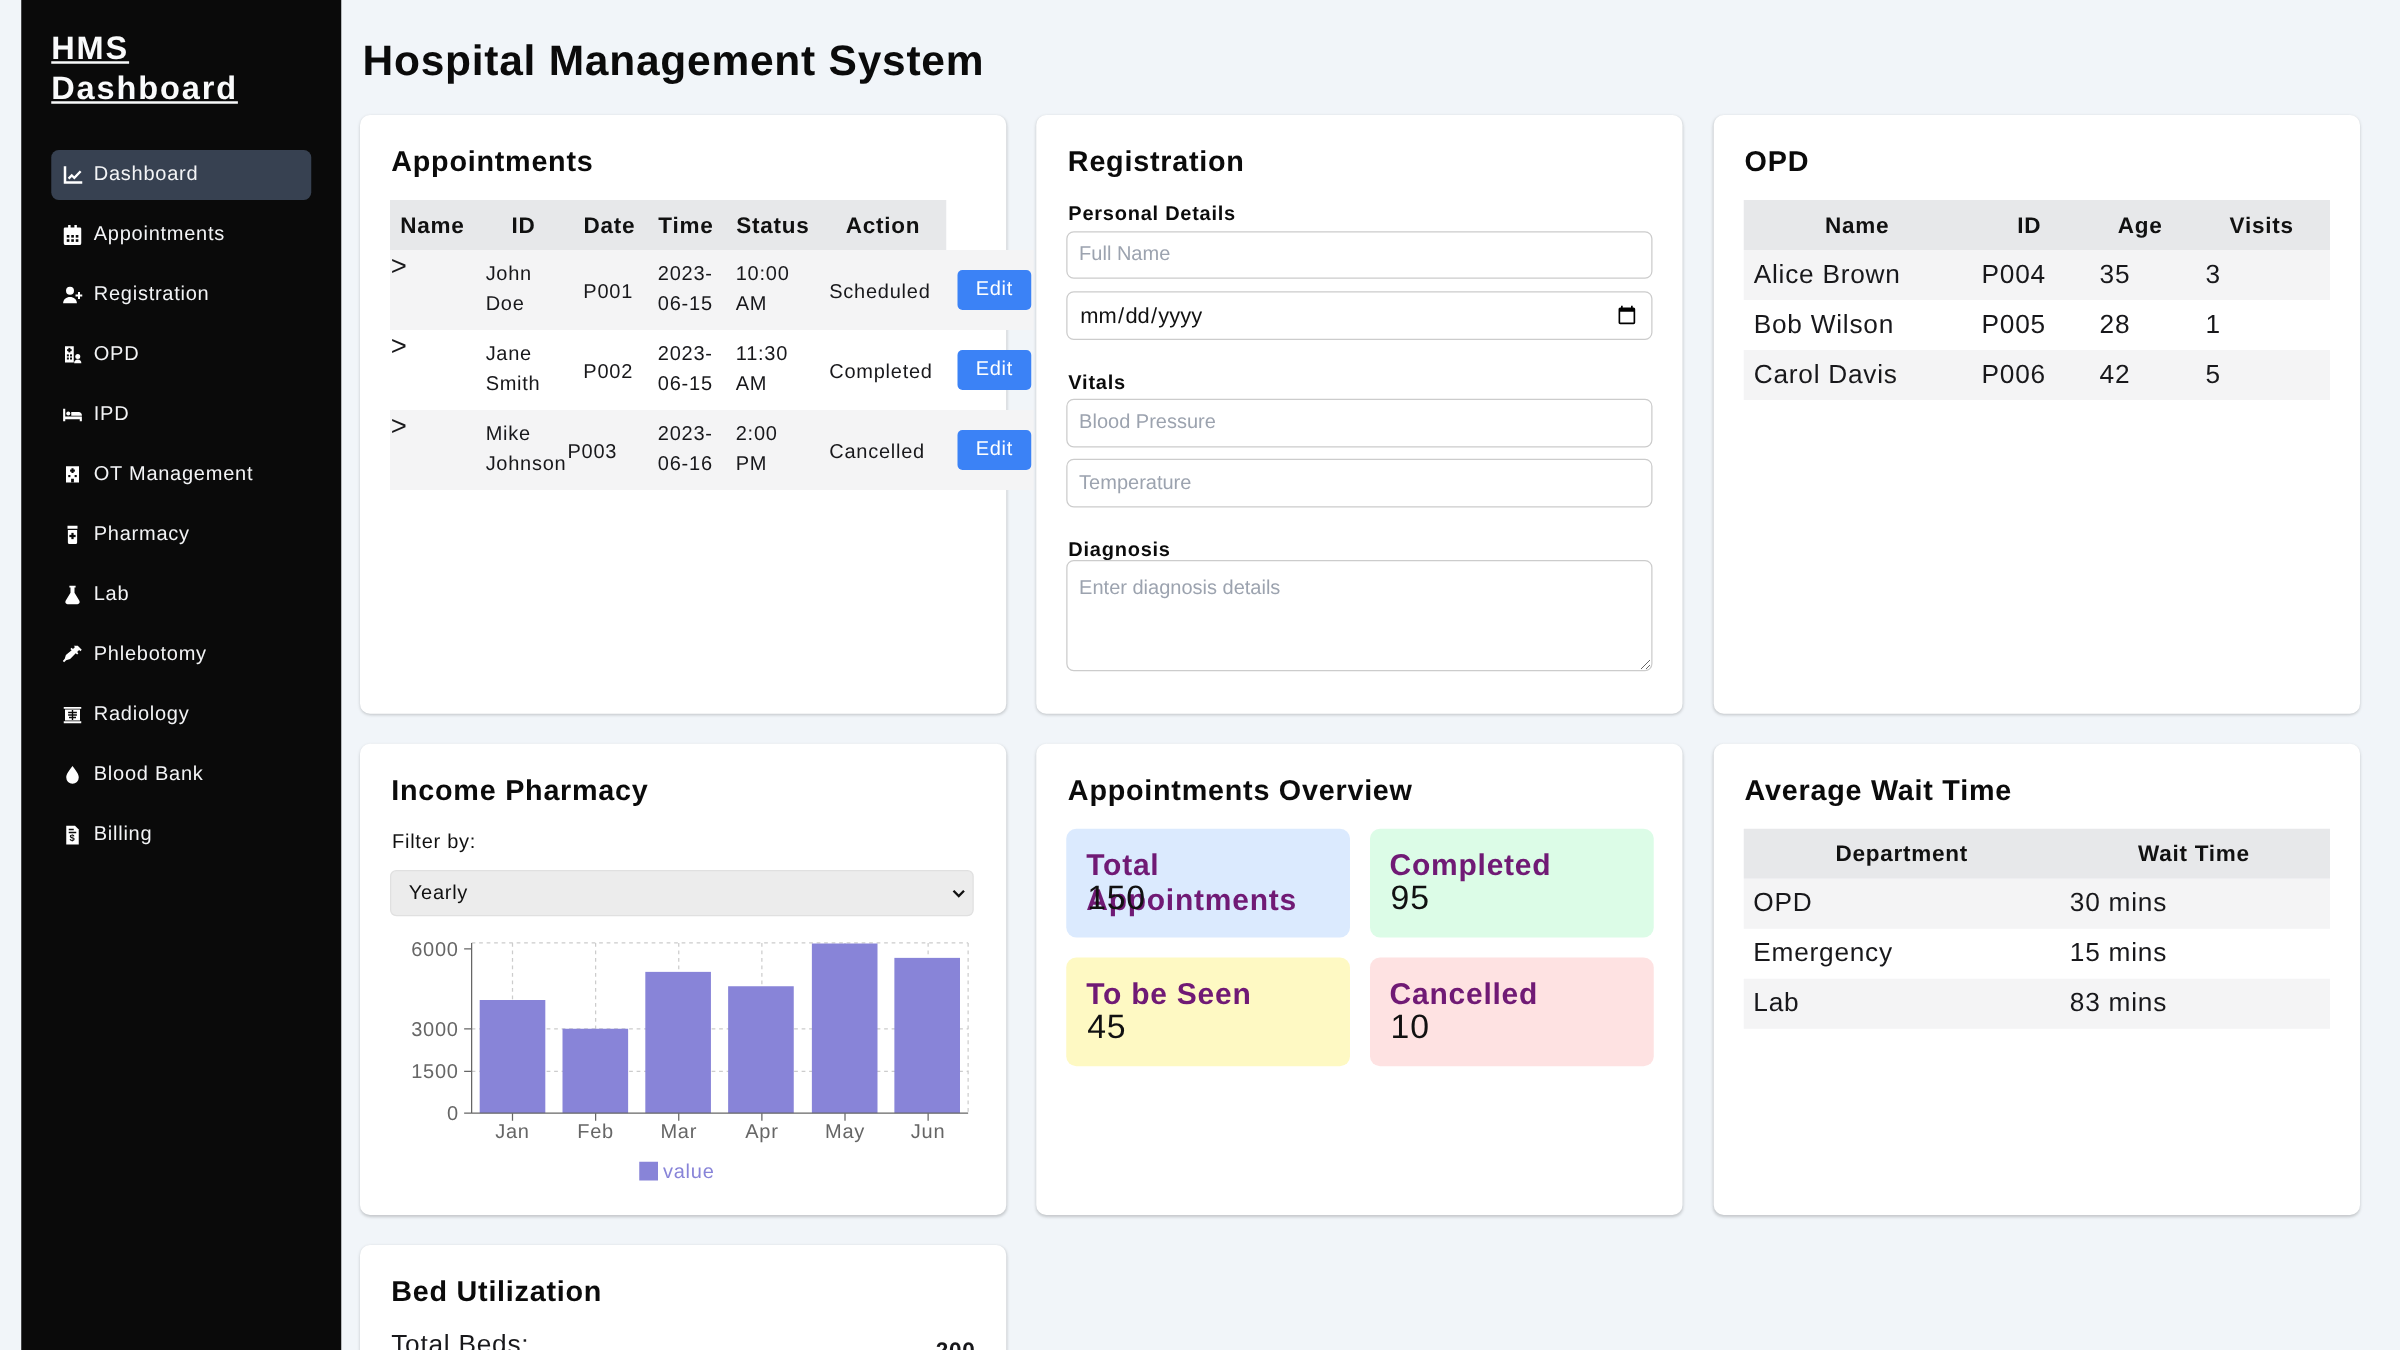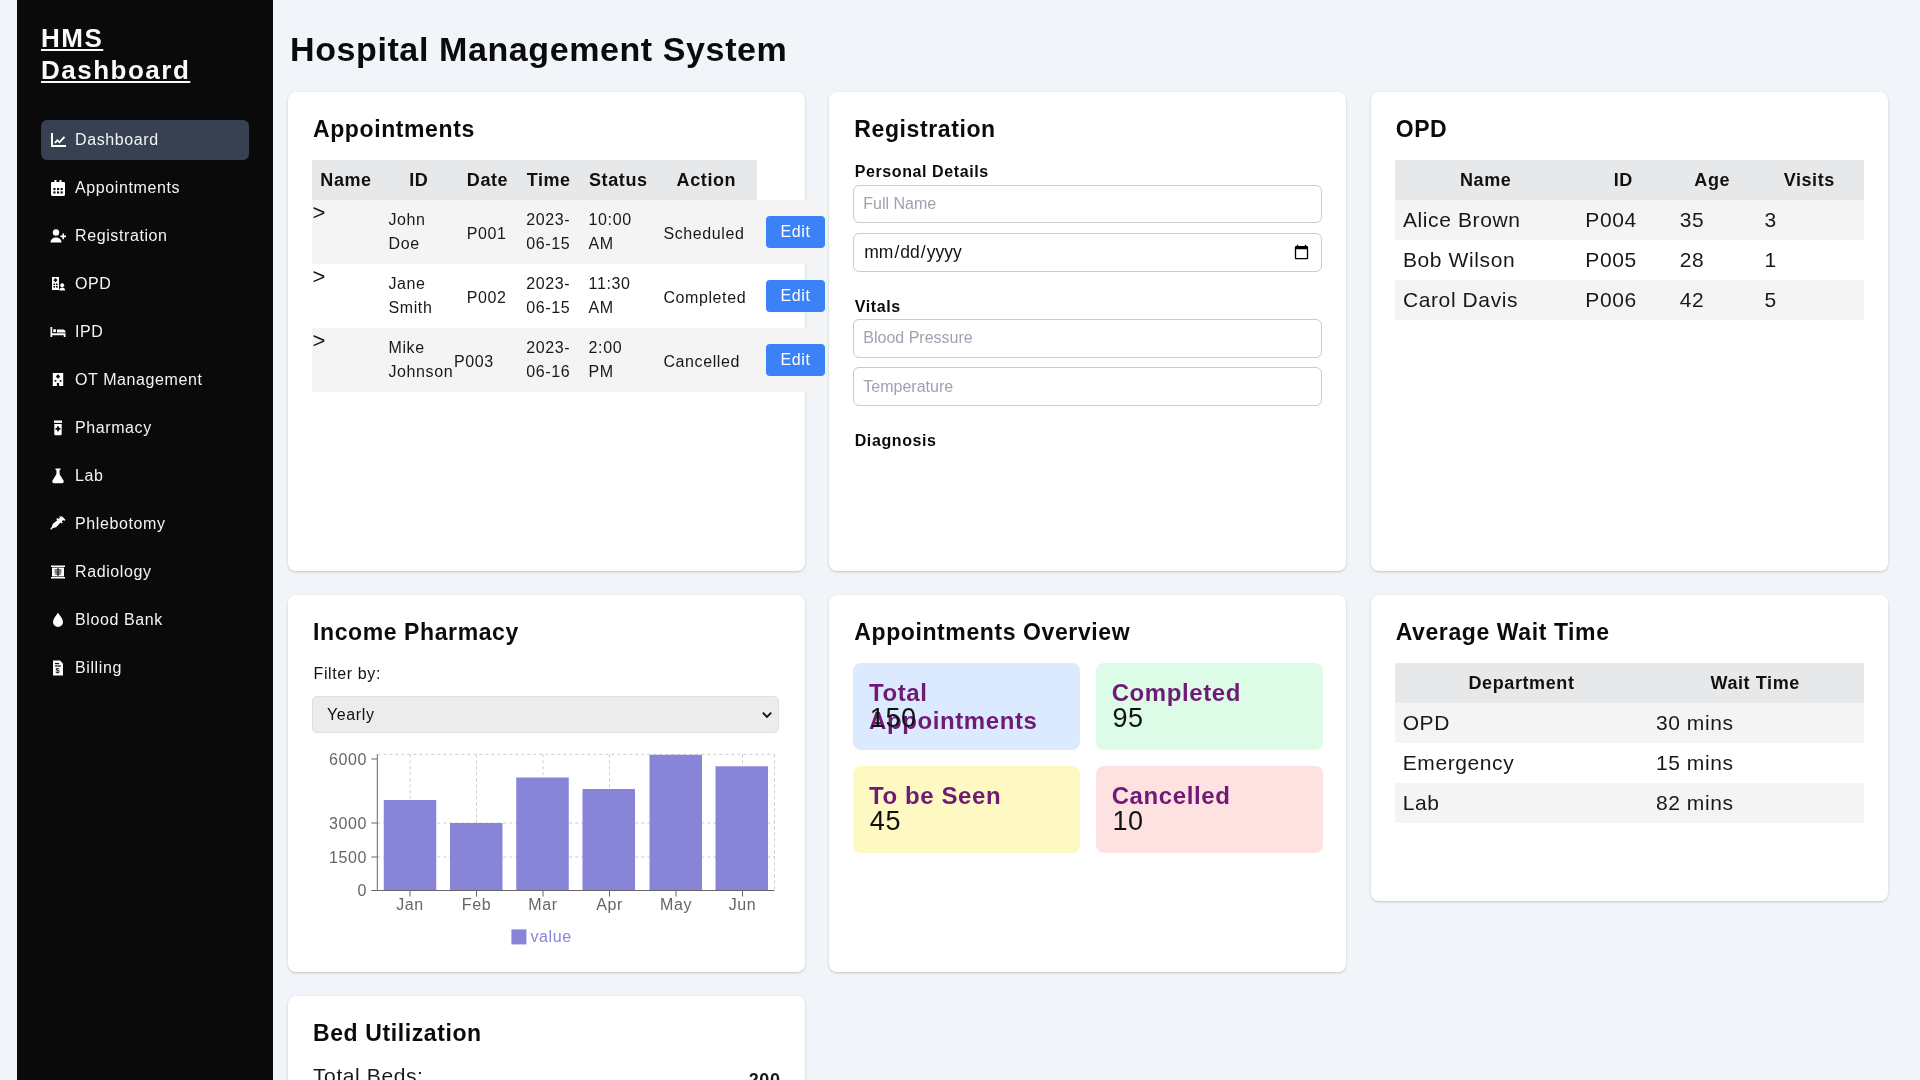--- a/index.html
+++ b/index.html
@@ -226,20 +226,21 @@
 
 <div class="card" style="left:829.3px; top:92px; height:479px;">
   <h2>Registration</h2>
   <div class="h4" style="left:25.4px; top:70.7px;">Personal Details</div>
   <input class="inp" style="top: 92.9px;" placeholder="Full Name">
   <input class="inp" type="date" style="top: 141.1px; font-size: 17.5px;">
   <div class="h4" style="left:25.4px; top:206.4px;">Vitals</div>
   <input class="inp" style="top: 227.2px;" placeholder="Blood Pressure">
   <input class="inp" style="top: 275.3px;" placeholder="Temperature">
   <div class="h4" style="left:25.4px; top:339.8px;">Diagnosis</div>
+  <textarea class="inp" style="top: 356.2px; height: 89px;" placeholder="Enter diagnosis details"></textarea>
 </div>
 
 <div class="card" style="left:1370.7px; top:92px; height:479px;">
   <h2>OPD</h2>
   <div class="t-head" style="left:24px; top:68px; width:469.3px;"></div>
   <div class="t-hcell" style="left:115px;">Name</div>
   <div class="t-hcell" style="left:252.7px;">ID</div>
   <div class="t-hcell" style="left:341.5px;text-align:center;">Age</div>
   <div class="t-hcell" style="left:438.6px;">Visits</div>
   <div class="t-row odd" style="left:24px; top:108px; width:469.3px;">
@@ -326,36 +327,36 @@
   <div class="stat" style="left:24px; top:170.7px; background:#fef9c3;">
     <div class="lbl">To be Seen</div>
       <div class="num">45</div>
   </div>
   <div class="stat" style="left:266.7px; top:170.7px; background:#fee2e2;">
     <div class="lbl">Cancelled</div>
       <div class="num">10</div>
   </div>
 </div>
 
-<div class="card" style="left:1370.7px; top:595px; height:306px;">
+<div class="card" style="left:1370.7px; top:595px; height:377px;">
   <h2>Average Wait Time</h2>
   <div class="t-head" style="left:24px; top:67.6px; width:469.3px;"></div>
   <div class="t-hcell" style="left:150.8px;">Department</div>
   <div class="t-hcell" style="left:384.5px;">Wait Time</div>
   <div class="t-row odd" style="left:24px; top:107.6px; width:469.3px;">
     <div class="t-cell" style="left:8px;">OPD</div>
     <div class="t-cell" style="left:261.2px;">30 mins</div>
   </div>
   <div class="t-row" style="left:24px; top:147.6px; width:469.3px;">
     <div class="t-cell" style="left:8px;">Emergency</div>
     <div class="t-cell" style="left:261.2px;">15 mins</div>
   </div>
   <div class="t-row odd" style="left:24px; top:187.6px; width:469.3px;">
     <div class="t-cell" style="left:8px;">Lab</div>
-    <div class="t-cell" style="left:261.2px;">82 mins</div>
+    <div class="t-cell" style="left:261.2px;">83 mins</div>
   </div>
 </div>
 
 <div class="card" style="left:288px; top:996px; height:300px;">
   <h2>Bed Utilization</h2>
   <div class="bed-row">
     <div class="t-cell" style="left:1px; top:8px; line-height:24px;">Total Beds:</div>
     <div class="t-cell" style="right:15px; top:12px; line-height:24px; font-weight:bold; font-size:18px;">200</div>
   </div>
 </div>

